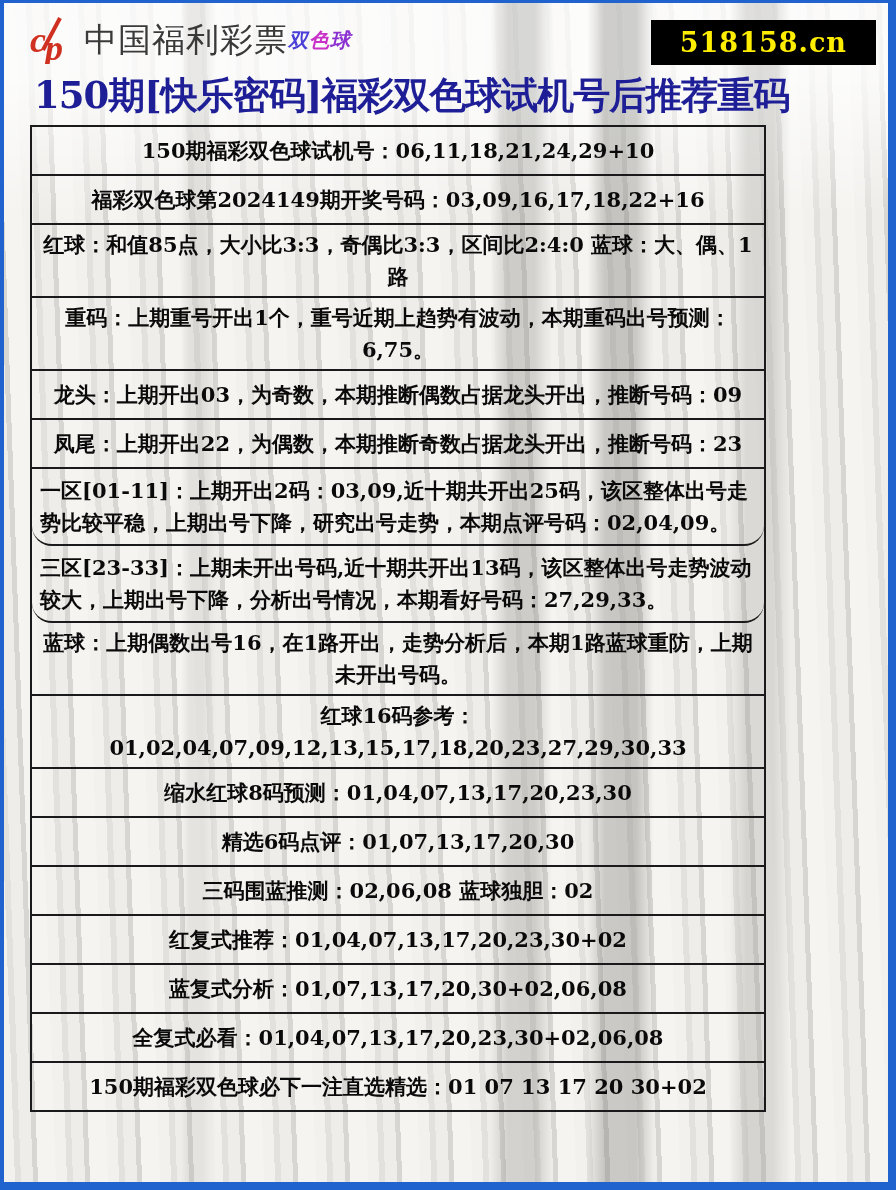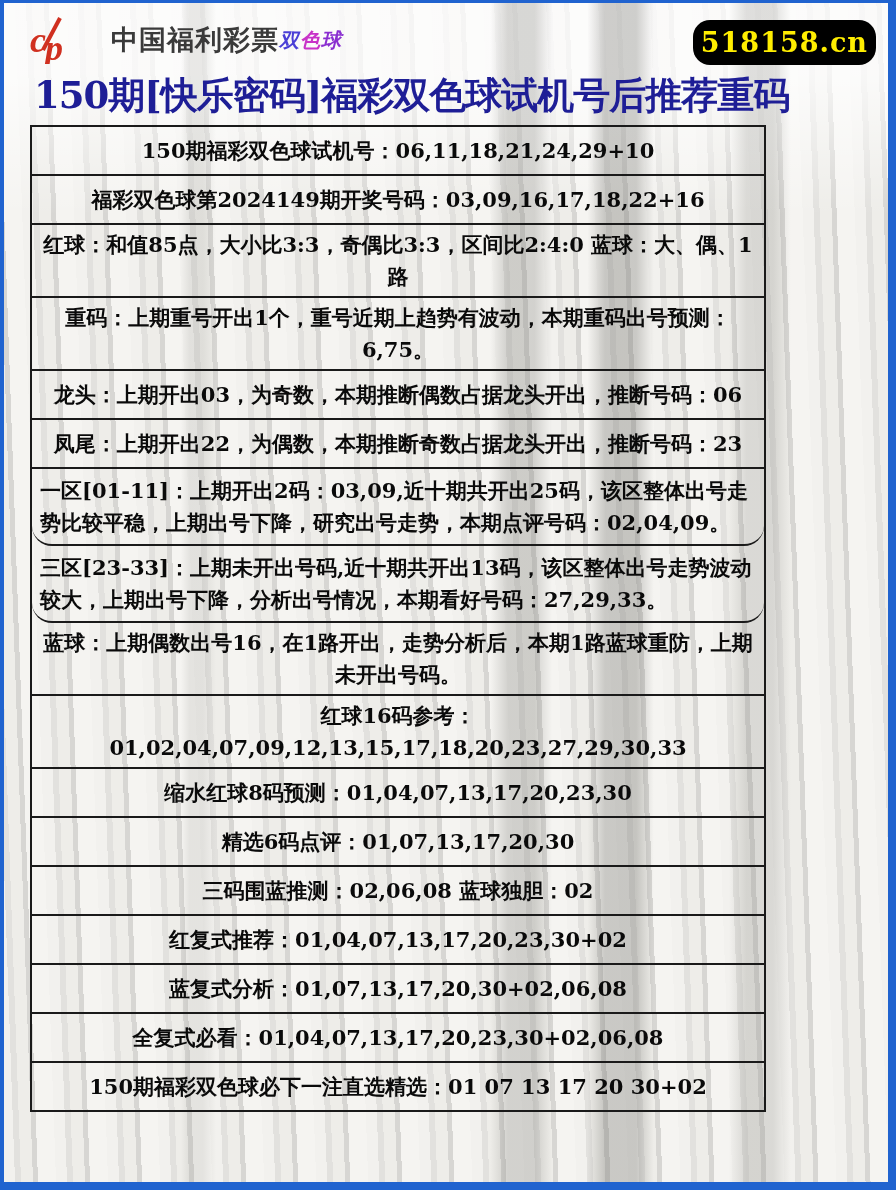--- a/index.html
+++ b/index.html
@@ -35,38 +35,36 @@
   .page::after {
     content:""; position:absolute; top:-3px; right:-8px;
     width:3px; height:1190px; background:#7e1d14;
   }
 
   
   .header { position:relative; height:116px; }
   .logo { position:absolute; left:26px; top:13px; display:flex; align-items:center; }
   .emblem { width:46px; height:48px; margin-right:8px; }
   .brand-text {
-    font-size:27px; font-weight:bold; color:#3a3a3a; letter-spacing:1px;
+    font-size:33px; font-weight:normal; color:#3a3a3a; letter-spacing:1px;
     font-family:"DejaVu Sans","Liberation Sans",sans-serif;
-    margin-left:27px;
   }
   .product-text {
     font-style:italic; font-weight:bold; font-size:20px; letter-spacing:1px;
     font-family:"DejaVu Sans","Liberation Sans",sans-serif;
   }
   .product-text .c0 { color:#4a3fd6; }
   .product-text .c1 { color:#c832c8; }
   .product-text .c2 { color:#8a2fd0; }
 
   .badge {
     position:absolute; right:12px; top:17px;
     background:#000; color:#ffee00;
     font-size:27px; font-weight:bold; letter-spacing:1px;
-    padding:7px 8px;
-    border-radius:17px;
+    padding:7px 29px;
   }
 
   .title {
     position:absolute; left:30px; top:68px; width:846px;
     font-size:37px; font-weight:bold; color:#1e1e96;
     letter-spacing:-1px; white-space:nowrap;
   }
 
   
   .btable {
@@ -112,21 +110,21 @@
     <div class="row">
         <span>福彩双色球第2024149期开奖号码：03,09,16,17,18,22+16</span>
       </div>
     <div class="row">
         <span>红球：和值85点，大小比3:3，奇偶比3:3，区间比2:4:0 蓝球：大、偶、1路</span>
       </div>
     <div class="row">
         <span>重码：上期重号开出1个，重号近期上趋势有波动，本期重码出号预测：6,75。</span>
       </div>
     <div class="row">
-        <span>龙头：上期开出03，为奇数，本期推断偶数占据龙头开出，推断号码：06</span>
+        <span>龙头：上期开出03，为奇数，本期推断偶数占据龙头开出，推断号码：09</span>
       </div>
     <div class="row">
         <span>凤尾：上期开出22，为偶数，本期推断奇数占据龙头开出，推断号码：23</span>
       </div>
     <div class="row left">
         <span>一区[01-11]：上期开出2码：03,09,近十期共开出25码，该区整体出号走势比较平稳，上期出号下降，研究出号走势，本期点评号码：02,04,09。</span>
       </div>
     <div class="row left">
         <span>三区[23-33]：上期未开出号码,近十期共开出13码，该区整体出号走势波动较大，上期出号下降，分析出号情况，本期看好号码：27,29,33。</span>
       </div>

